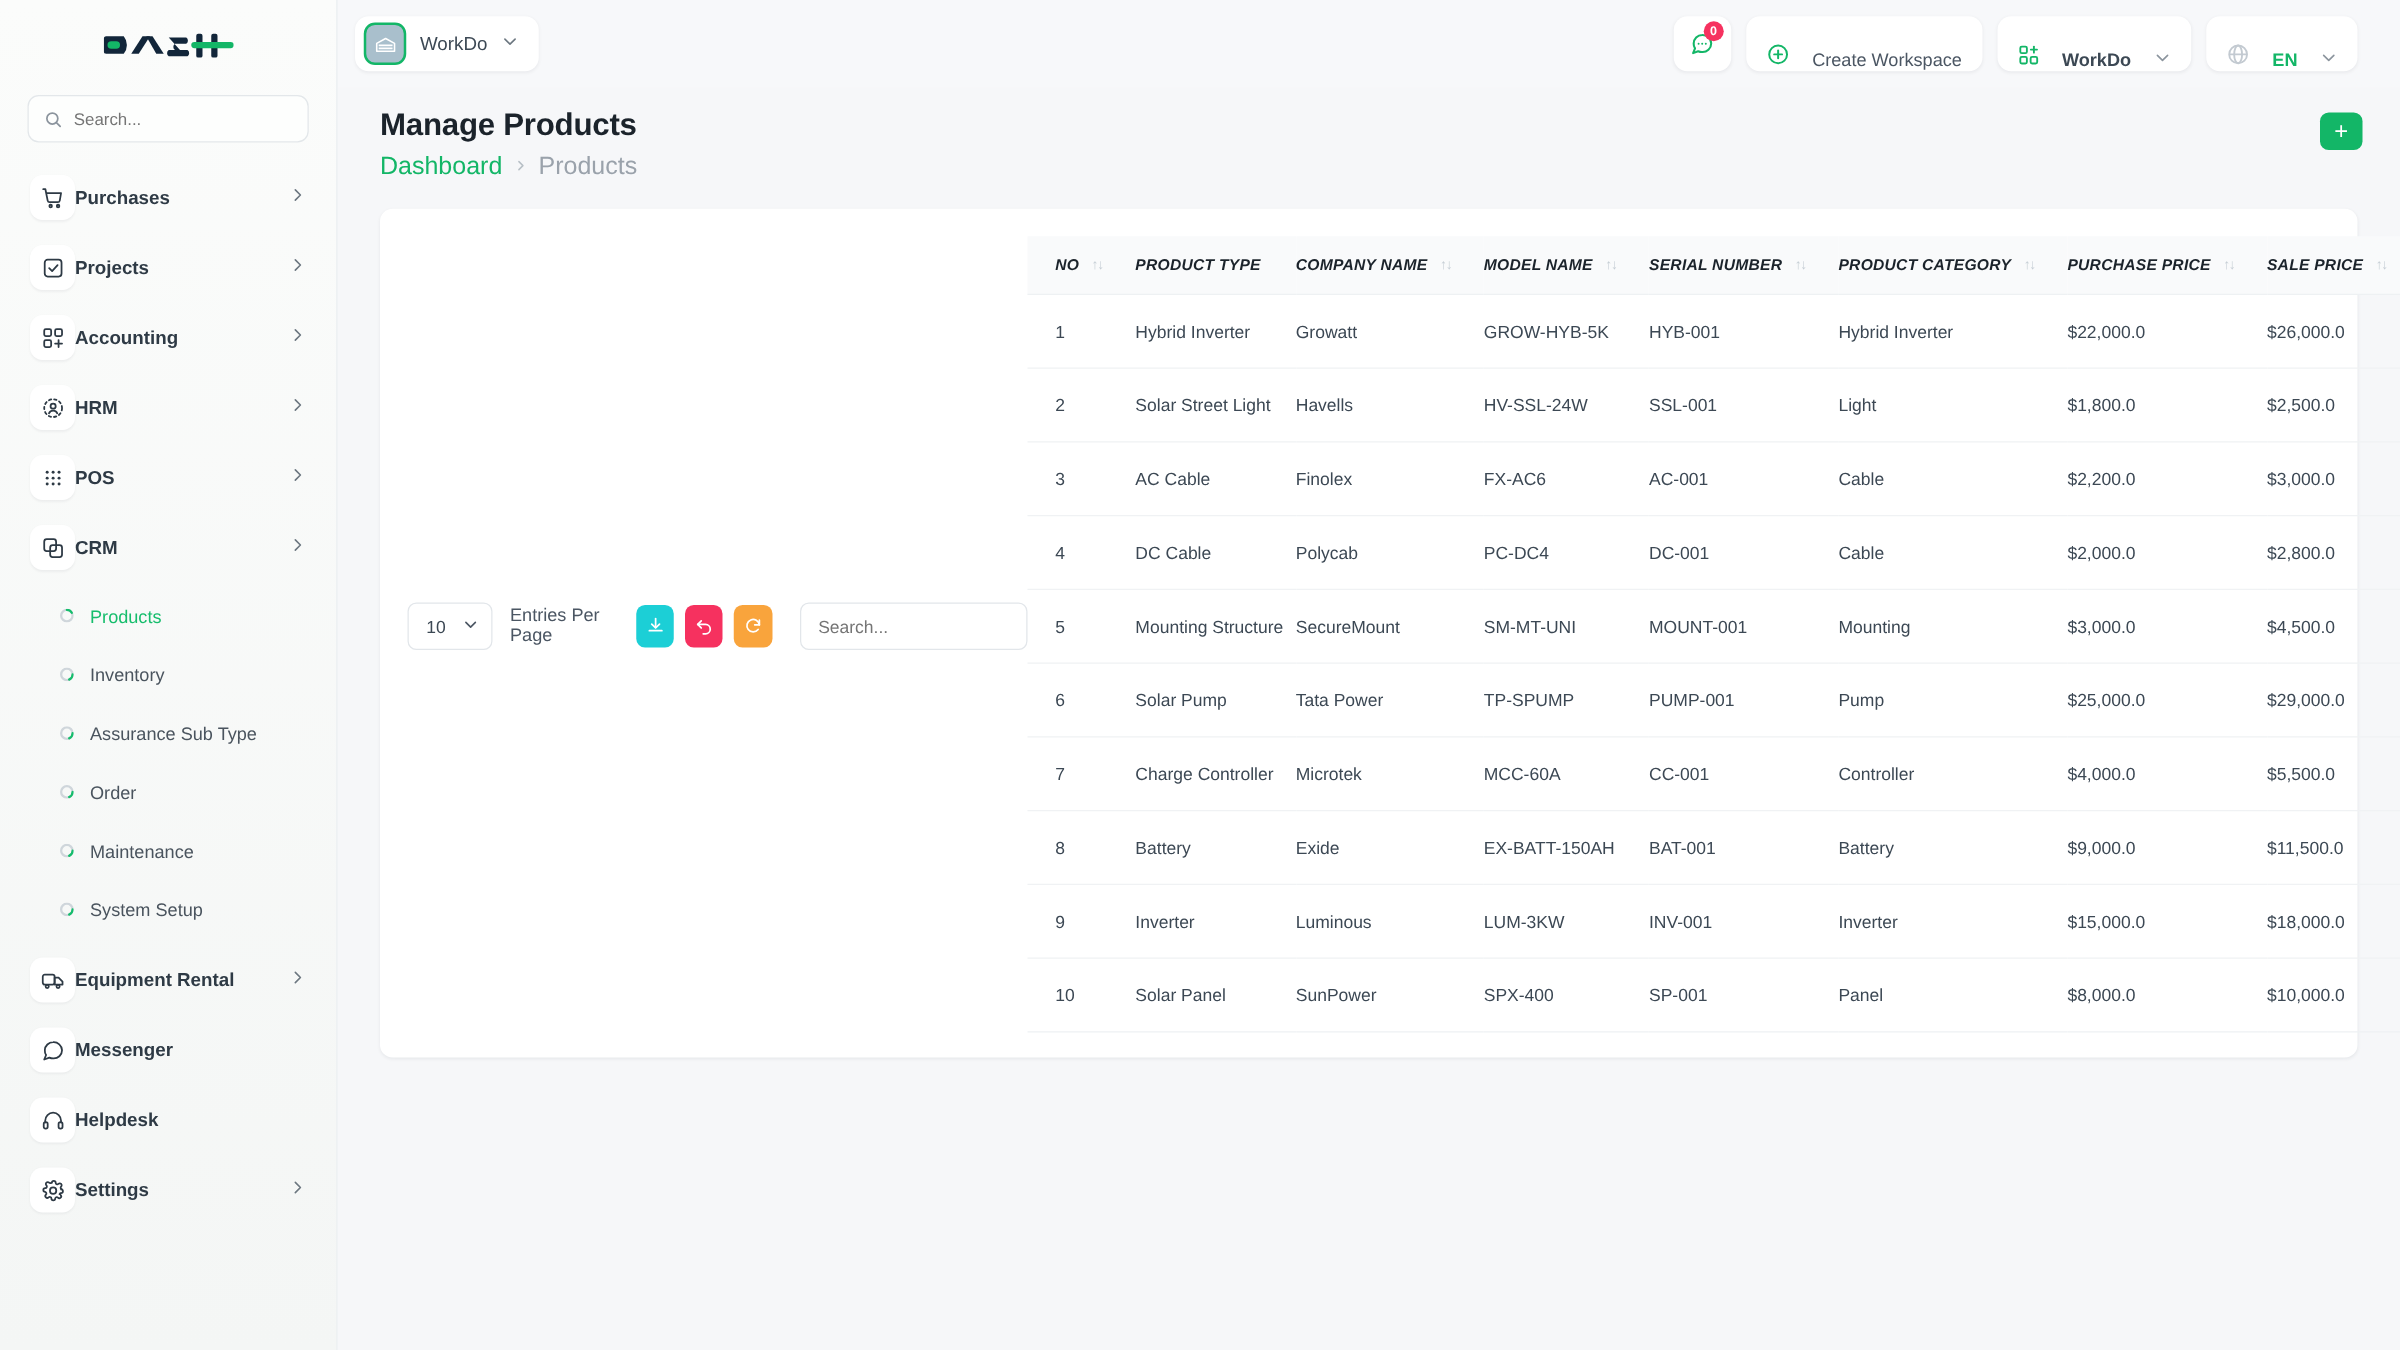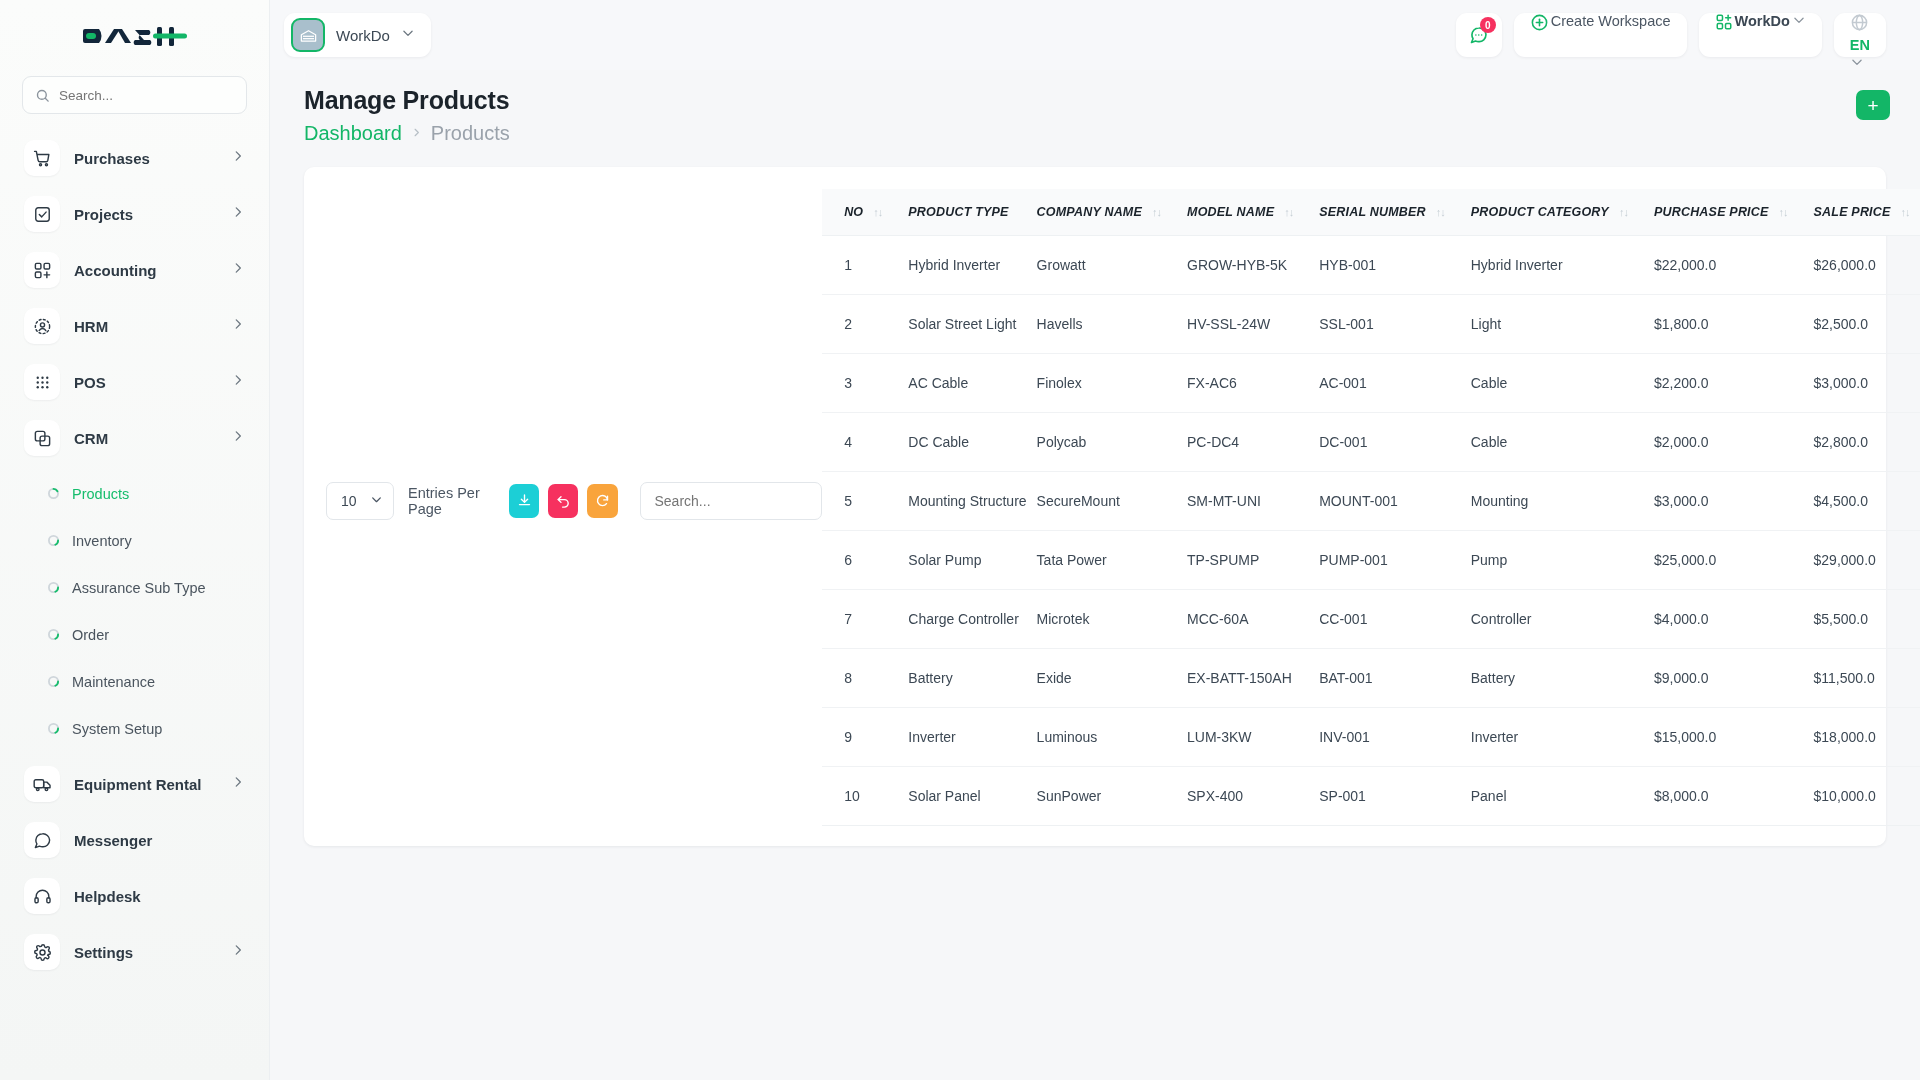--- a/index.html
+++ b/index.html
@@ -35,21 +35,20 @@
   .search-box input {
     border: none; outline: none; background: transparent;
     font-family: "Liberation Sans", sans-serif;
     font-size: 13.5px; color: #9aa2ab; width: 100%;
   }
   .nav { flex: 1 1 auto; padding: 6px 0 10px 0; overflow: hidden; }
   .nav-item {
     height: 56px;
     margin: 0 18px;
     display: flex; align-items: center;
-    gap: 14px;
     padding-left: 6px;
     border-radius: 11px;
     cursor: pointer;
   }
   .nav-item .icon-tile {
     width: 36px; height: 36px; border-radius: 10px;
     background: #ffffff;
     display:flex; align-items:center; justify-content:center;
     flex: 0 0 36px;
     box-shadow: 0 1px 2px rgba(16,24,40,.05);
@@ -110,26 +109,26 @@
   }
   .badge {
     position:absolute; top: 4px; right: 6px;
     background:#f6315f; color:#fff;
     min-width: 16px; height:16px; border-radius: 9px;
     font-size: 10px; font-weight:700;
     display:flex;align-items:center;justify-content:center; padding:0 4px;
   }
   .pill-btn {
     height: 44px; background:#fff; border-radius: 11px;
-    display:flex; align-items:flex-start; gap:2px;
+    display:flex; align-items:flex-end; gap:18px;
     padding: 0 16px; margin-right: 12px;
     box-shadow: 0 1px 3px rgba(16,24,40,.06);
     font-size: 14.5px; color:#4b5663; cursor:pointer;
   }
-  .pill-btn:last-child { margin-right: 0; flex-direction: column; }
+  .pill-btn:last-child { margin-right: 0; }
   .pill-btn .green-txt { color:#13b667; font-weight:700; font-size: 14.5px;}
 
   
   .page-head { padding: 16px 30px 0 34px; display:flex; align-items:flex-start; }
   .page-title { font-size: 25px; font-weight: 700; color: #1b232b; letter-spacing: -0.2px;}
   .breadcrumb { margin-top: 7px; font-size: 20px; display:flex; align-items:center; gap:9px; }
   .breadcrumb .crumb-link { color:#13b667; }
   .breadcrumb .crumb-sep { color:#b7bfc6; font-size: 12px;}
   .breadcrumb .crumb-cur { color:#9aa2ab; }
   .add-btn {

